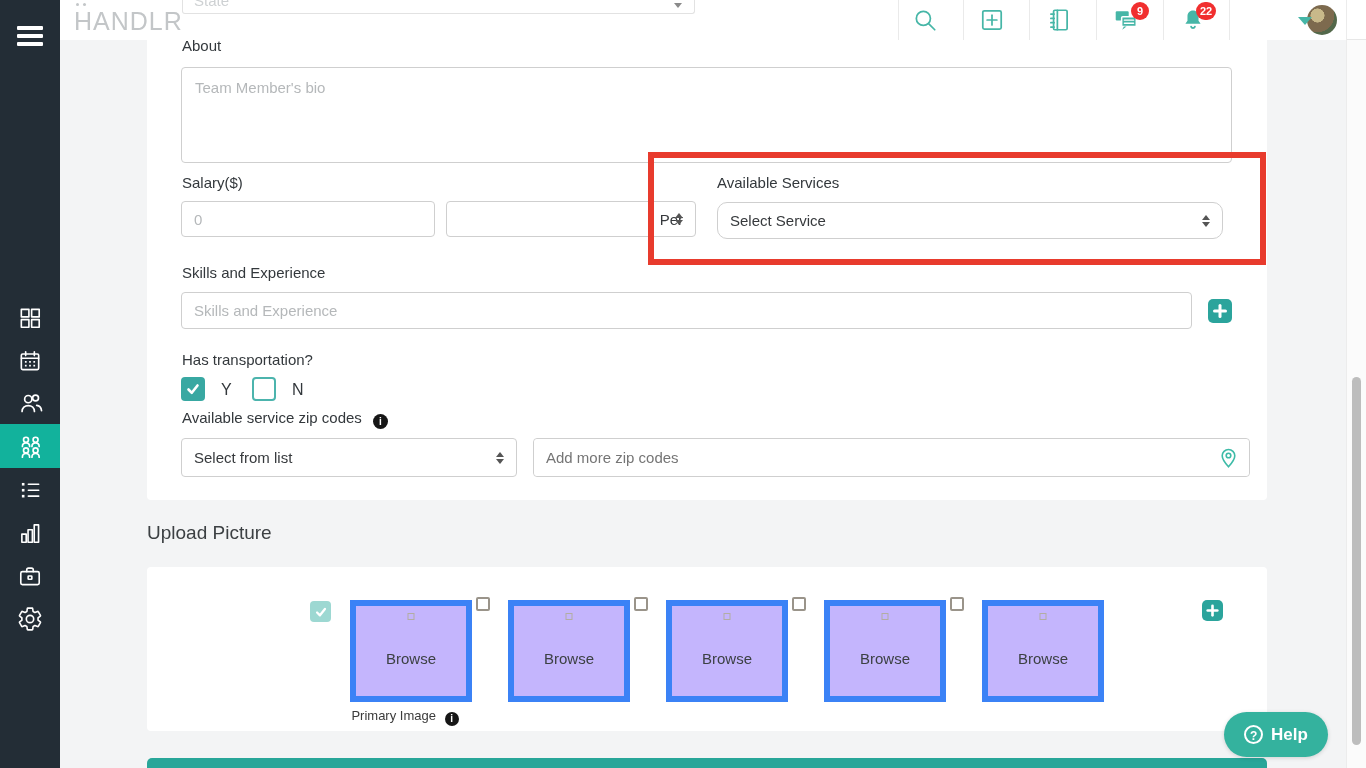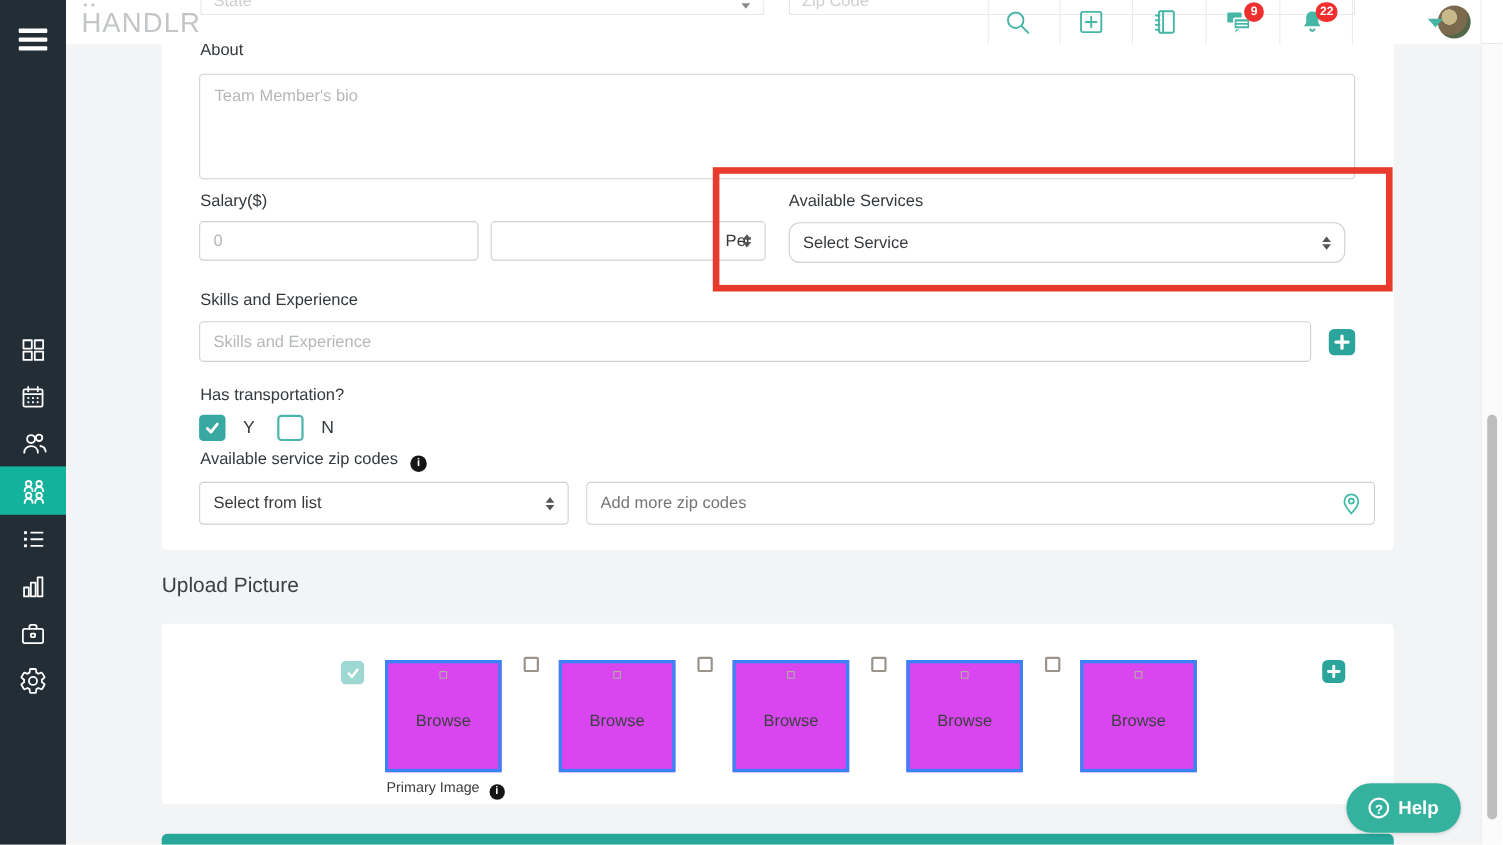--- a/index.html
+++ b/index.html
@@ -64,21 +64,21 @@
   .cb-gray { width:14px; height:14px; background:#fff; border:2px solid #9a948a; border-radius:2px; }
   .checkbox svg { position:absolute; left:50%; top:50%; transform:translate(-50%,-50%); stroke:#fff; fill:none; stroke-width:2.6; stroke-linecap:round; stroke-linejoin:round; }
 
   .info-i { display:inline-block; width:15px; height:15px; background:#161616; border-radius:50%; color:#fff;
             font-size:10px; font-weight:bold; line-height:15px; text-align:center; font-style:normal; vertical-align:-2px; }
 
   .pin-icon { position:absolute; right:12px; top:9px; }
   .pin-icon svg { stroke:#3dbba7; fill:none; stroke-width:1.6; }
 
   .upl-heading { left:147px; top:522px; font-size:19px; color:#3c4043; z-index:5; }
-  .browse-box { position:absolute; width:106px; height:102px; background:#d946ef; border:3px solid #3b82f6; cursor:pointer; z-index:6; }
+  .browse-box { position:absolute; width:122px; height:102px; background:#c4b5fd; border:6px solid #3b82f6; cursor:pointer; z-index:6; }
   .browse-box .mini { position:absolute; left:50%; top:7px; transform:translateX(-50%); width:7px; height:7px; border:1px solid #b2ada3; }
   .browse-box .blabel { position:absolute; left:0; right:0; top:44px; text-align:center; font-size:15px; color:#3c4043; }
   .primary-cap { position:absolute; left:330px; top:708px; width:150px; text-align:center; font-size:13px; color:#3b3b3b; z-index:6; }
 
   .submit-bar { left:147px; top:758px; width:1120px; height:10px; background:#28a699; border-radius:5px 5px 0 0; z-index:8; cursor:pointer; }
 
   .help-btn { left:1224px; top:712px; width:104px; height:45px; background:#34b29e; border-radius:22.5px; z-index:30;
               display:flex; align-items:center; justify-content:center; gap:8px; cursor:pointer; box-shadow:0 1px 4px rgba(0,0,0,.15); }
   .help-q { width:19px; height:19px; border:2px solid #fff; border-radius:50%; color:#fff; font-size:12px; font-weight:bold;
             line-height:19px; text-align:center; }
@@ -96,23 +96,20 @@
   <div class="abs content-bg"></div>
   <div class="abs card card1"></div>
   <div class="abs card card2"></div>
 
   <div class="abs header">
     <div class="logo"><span class="dots"></span><span>HANDLR</span></div>
 
     <div class="cutfield" style="left:122px; width:513px;">
       <span>State</span>
       <i class="cut-arrow"></i>
-    </div>
-    <div class="cutfield" style="left:657px; width:515px;">
-      <span>Zip Code</span>
     </div>
 
     <i class="hdr-div" style="left:838px"></i>
     <i class="hdr-div" style="left:903px"></i>
     <i class="hdr-div" style="left:969px"></i>
     <i class="hdr-div" style="left:1036px"></i>
     <i class="hdr-div" style="left:1103px"></i>
     <i class="hdr-div" style="left:1169px"></i>
 
     <div class="hicon" style="left:852px">

